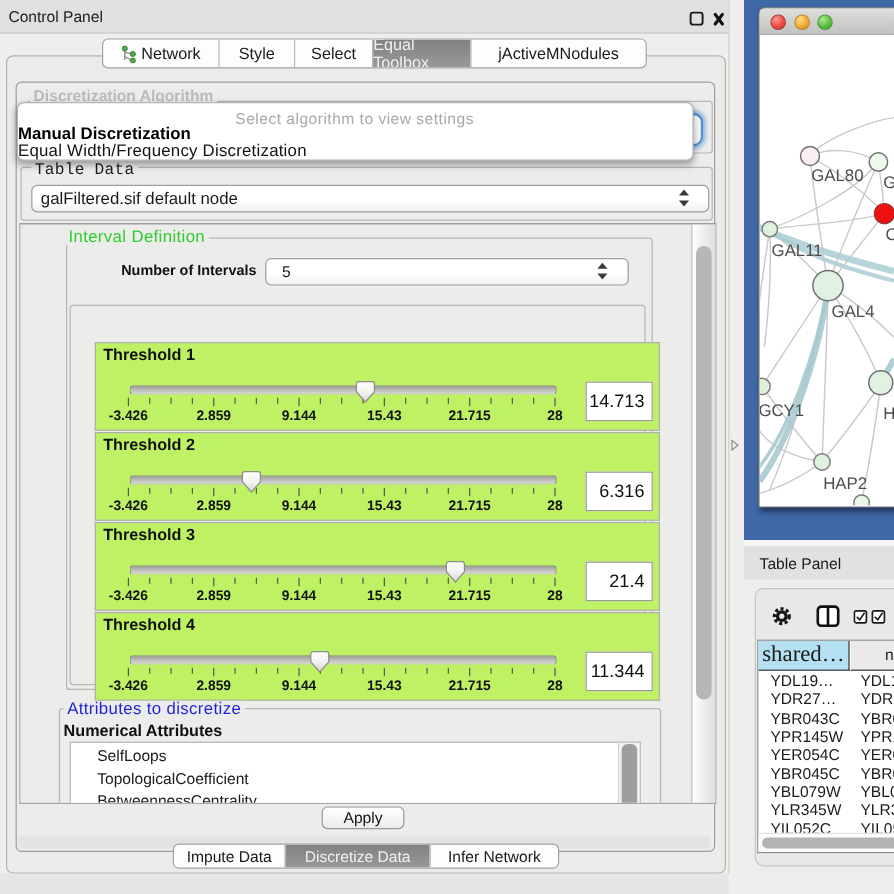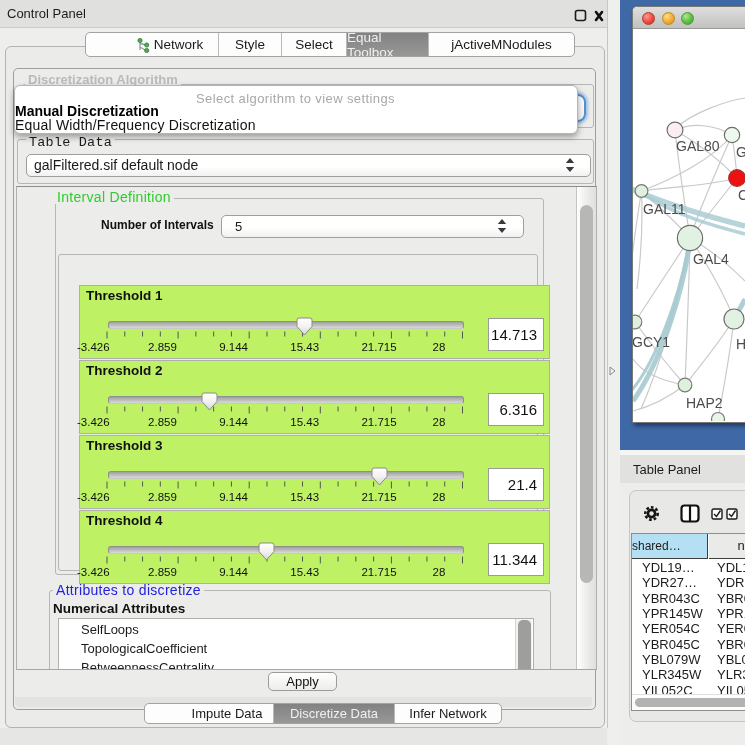--- a/index.html
+++ b/index.html
@@ -5,36 +5,36 @@
   html,body{margin:0;padding:0;}
   body{width:745px;height:745px;position:relative;overflow:hidden;
        font-family:"Liberation Sans",sans-serif;background:#ededeb;}
   .abs{position:absolute;}
   .gbox{position:absolute;border:1px solid #b6b6b4;border-radius:3px;}
   .glabel{position:absolute;background:#ececea;padding:0 3px;font-size:14px;line-height:13px;letter-spacing:0.3px;}
   .combo{position:absolute;border:1px solid #9f9f9d;border-radius:5px;
          background:linear-gradient(#ffffff,#ffffff 55%,#f1f1ef);
          font-size:13.5px;color:#1a1a1a;}
   .seg{position:absolute;border:1px solid #a3a3a1;border-radius:5px;
-       background:#fdfdfd;display:flex;overflow:hidden;padding-left:36px;}
+       background:#fdfdfd;display:flex;overflow:hidden;}
   .seg>div{display:flex;align-items:center;justify-content:center;
            font-size:13.5px;color:#1a1a1a;border-right:1px solid #b9b9b7;}
   .seg>div:last-child{border-right:none;}
   .seg>div.sel{background:linear-gradient(#828282,#989898);color:#f0f0f0;}
   .tpanel{position:absolute;left:62px;width:469px;height:72px;
           border:1px solid #aeaeac;background:#bef264;margin-top:16px;}
   .tlabel{position:absolute;left:6px;top:2px;font-weight:bold;font-size:13.5px;color:#111;}
   .track{position:absolute;left:28px;top:35px;width:354px;height:6px;border-radius:3px;
          border:1px solid #8f8f8d;border-bottom-color:#c8c8c6;
          background:linear-gradient(#9f9f9d,#d9d9d7);}
   .vbox{position:absolute;left:408px;top:32px;width:48px;height:31px;
         border:1px solid #9a9a98;background:#fff;font-size:15px;color:#111;
         line-height:31px;text-align:right;padding-right:6px;}
-  .slab{position:absolute;top:55px;font-size:11.5px;font-weight:normal;color:#111;
-        width:60px;margin-left:-30px;}
+  .slab{position:absolute;top:55px;font-size:11.5px;font-weight:bold;color:#111;
+        width:60px;margin-left:-30px;text-align:center;}
   .thumb{position:absolute;top:31px;margin-left:-8.5px;}
   .rowtxt{font-size:13px;color:#1c1c1c;white-space:nowrap;}
 </style>
 </head>
 <body>
 
 <div class="abs" style="left:0;top:0;width:607px;height:728px;background:#eeeeec;border-right:1px solid #c6c6c4;"></div>
 <div class="abs" style="left:0;top:728px;width:607px;height:17px;background:#e6e6e4;"></div>
 
 <div class="abs" style="left:0;top:0;width:607px;height:27px;background:#e0e0de;border-bottom:1px solid #cbcbc9;"></div>
@@ -356,21 +356,21 @@
 </svg>
 <svg class="abs" style="left:711px;top:508px;" width="28" height="12" viewBox="0 0 28 12">
   <rect x="1" y="1" width="10" height="10" rx="1.5" fill="#fff" stroke="#1a1a1a" stroke-width="1.4"></rect>
   <path d="M3,6 L5.5,8.5 L9.5,2.5" fill="none" stroke="#1a1a1a" stroke-width="1.4"></path>
   <rect x="16" y="1" width="10" height="10" rx="1.5" fill="#fff" stroke="#1a1a1a" stroke-width="1.4"></rect>
   <path d="M18,6 L20.5,8.5 L24.5,2.5" fill="none" stroke="#1a1a1a" stroke-width="1.4"></path>
 </svg>
 
 <div class="abs" style="left:631px;top:533px;width:114px;height:176px;border:1px solid #8d8d8b;border-right:none;background:#fff;overflow:hidden;">
 
-  <div style="position:absolute;left:0;top:0;width:75px;height:24px;background:#b5dff2;border-right:1.5px solid #3c3c3a;border-bottom:1.5px solid #3c3c3a;text-align:left;font-size:12px;color:#1c1c1c;line-height:24px;">shared…</div>
+  <div style="position:absolute;left:0;top:0;width:75px;height:24px;background:#b5dff2;border-right:1.5px solid #3c3c3a;border-bottom:1.5px solid #3c3c3a;text-align:center;font-size:19px;color:#1c1c1c;line-height:24px;font-family:Liberation Serif, serif;">shared…</div>
   <div style="position:absolute;left:76.5px;top:0;width:60px;height:24px;background:#eaeae8;border-bottom:1.5px solid #3c3c3a;font-size:13px;color:#1c1c1c;line-height:24px;padding-left:29px;">name</div>
   <div class="rowtxt" style="position:absolute;left:10px;top:26.0px;">YDL19…</div>
   <div class="rowtxt" style="position:absolute;left:85px;top:26.0px;">YDL19…</div>
   <div class="rowtxt" style="position:absolute;left:10px;top:41.4px;">YDR27…</div>
   <div class="rowtxt" style="position:absolute;left:85px;top:41.4px;">YDR27…</div>
   <div class="rowtxt" style="position:absolute;left:10px;top:56.7px;">YBR043C</div>
   <div class="rowtxt" style="position:absolute;left:85px;top:56.7px;">YBR043C</div>
   <div class="rowtxt" style="position:absolute;left:10px;top:72.0px;">YPR145W</div>
   <div class="rowtxt" style="position:absolute;left:85px;top:72.0px;">YPR145W</div>
   <div class="rowtxt" style="position:absolute;left:10px;top:87.4px;">YER054C</div>

